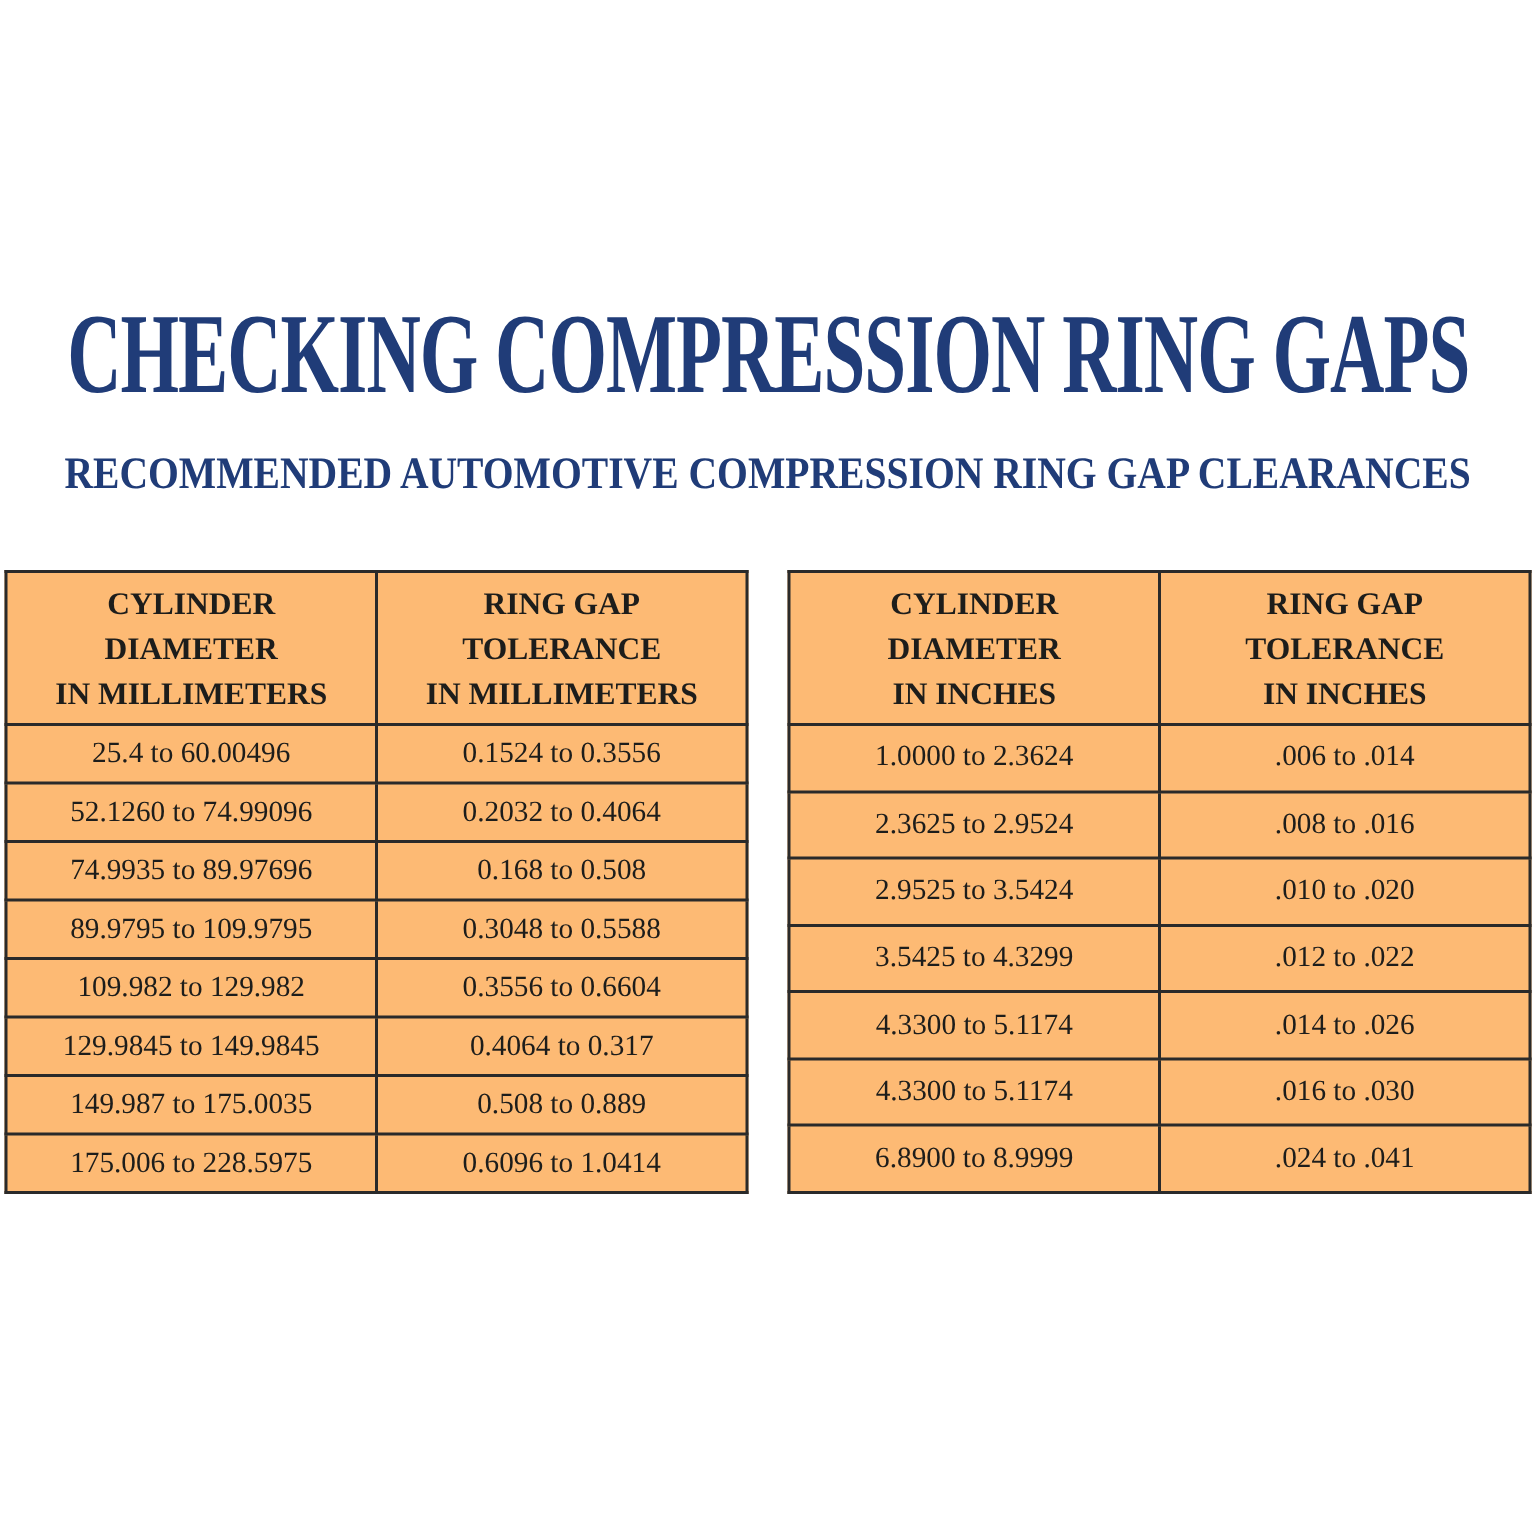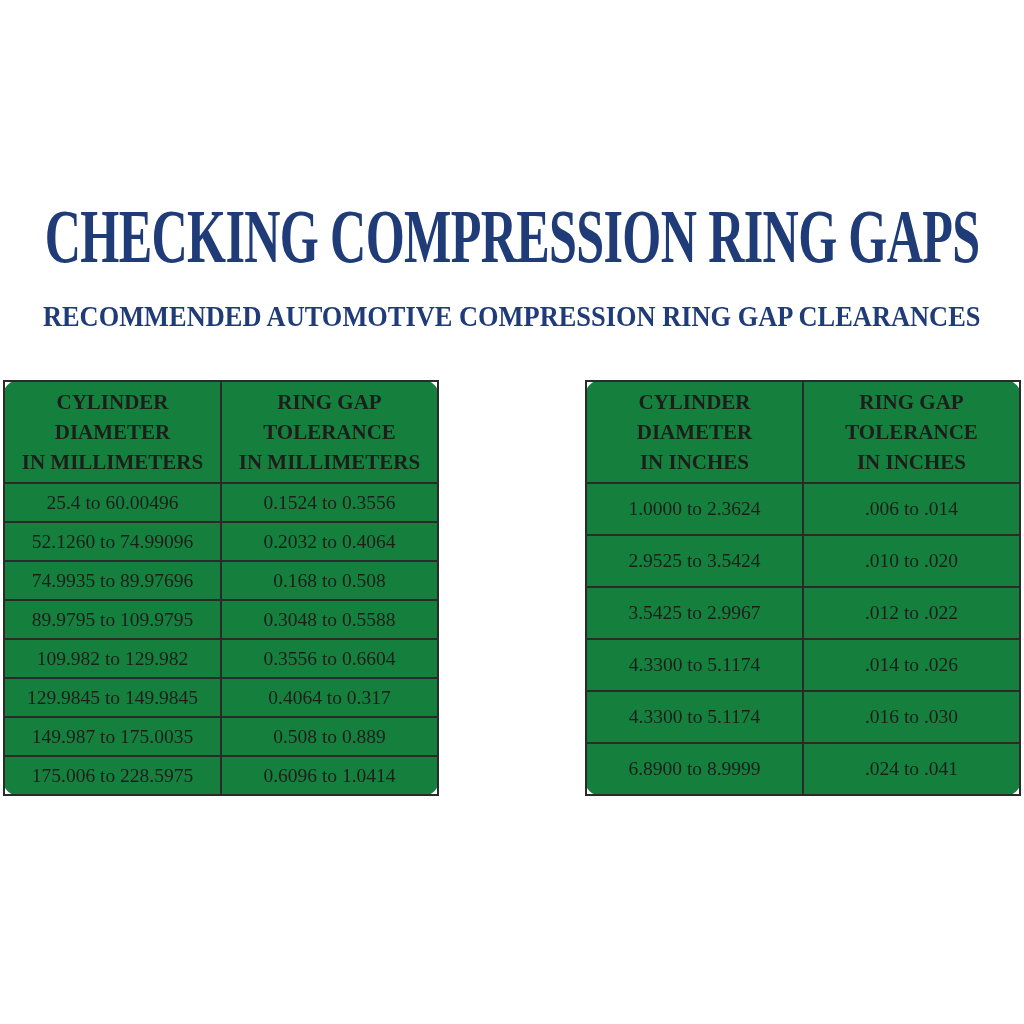--- a/index.html
+++ b/index.html
@@ -47,25 +47,24 @@
   .tables {
     position: absolute;
     top: 380px;
     left: 3px;
     width: 1018px;
     display: flex;
     justify-content: space-between;
   }
   table.spec-table {
     border-collapse: collapse;
-    width: 436px;
+    width: 496px;
     table-layout: fixed;
     color: #1d1d1b;
-    background: #15803d;
-    border-radius: 16px;
+    background: #fdba74;
   }
   table.spec-table th,
   table.spec-table td {
     border: 2px solid #2a2a2a;
     text-align: center;
     vertical-align: middle;
     padding: 0;
   }
   table.spec-table th {
     height: 100px;
@@ -152,25 +151,29 @@
 TOLERANCE
 IN INCHES</th>
         </tr>
       </thead>
       <tbody>
         <tr>
           <td>1.0000 to 2.3624</td>
           <td>.006 to .014</td>
         </tr>
         <tr>
+          <td>2.3625 to 2.9524</td>
+          <td>.008 to .016</td>
+        </tr>
+        <tr>
           <td>2.9525 to 3.5424</td>
           <td>.010 to .020</td>
         </tr>
         <tr>
-          <td>3.5425 to 2.9967</td>
+          <td>3.5425 to 4.3299</td>
           <td>.012 to .022</td>
         </tr>
         <tr>
           <td>4.3300 to 5.1174</td>
           <td>.014 to .026</td>
         </tr>
         <tr>
           <td>4.3300 to 5.1174</td>
           <td>.016 to .030</td>
         </tr>

